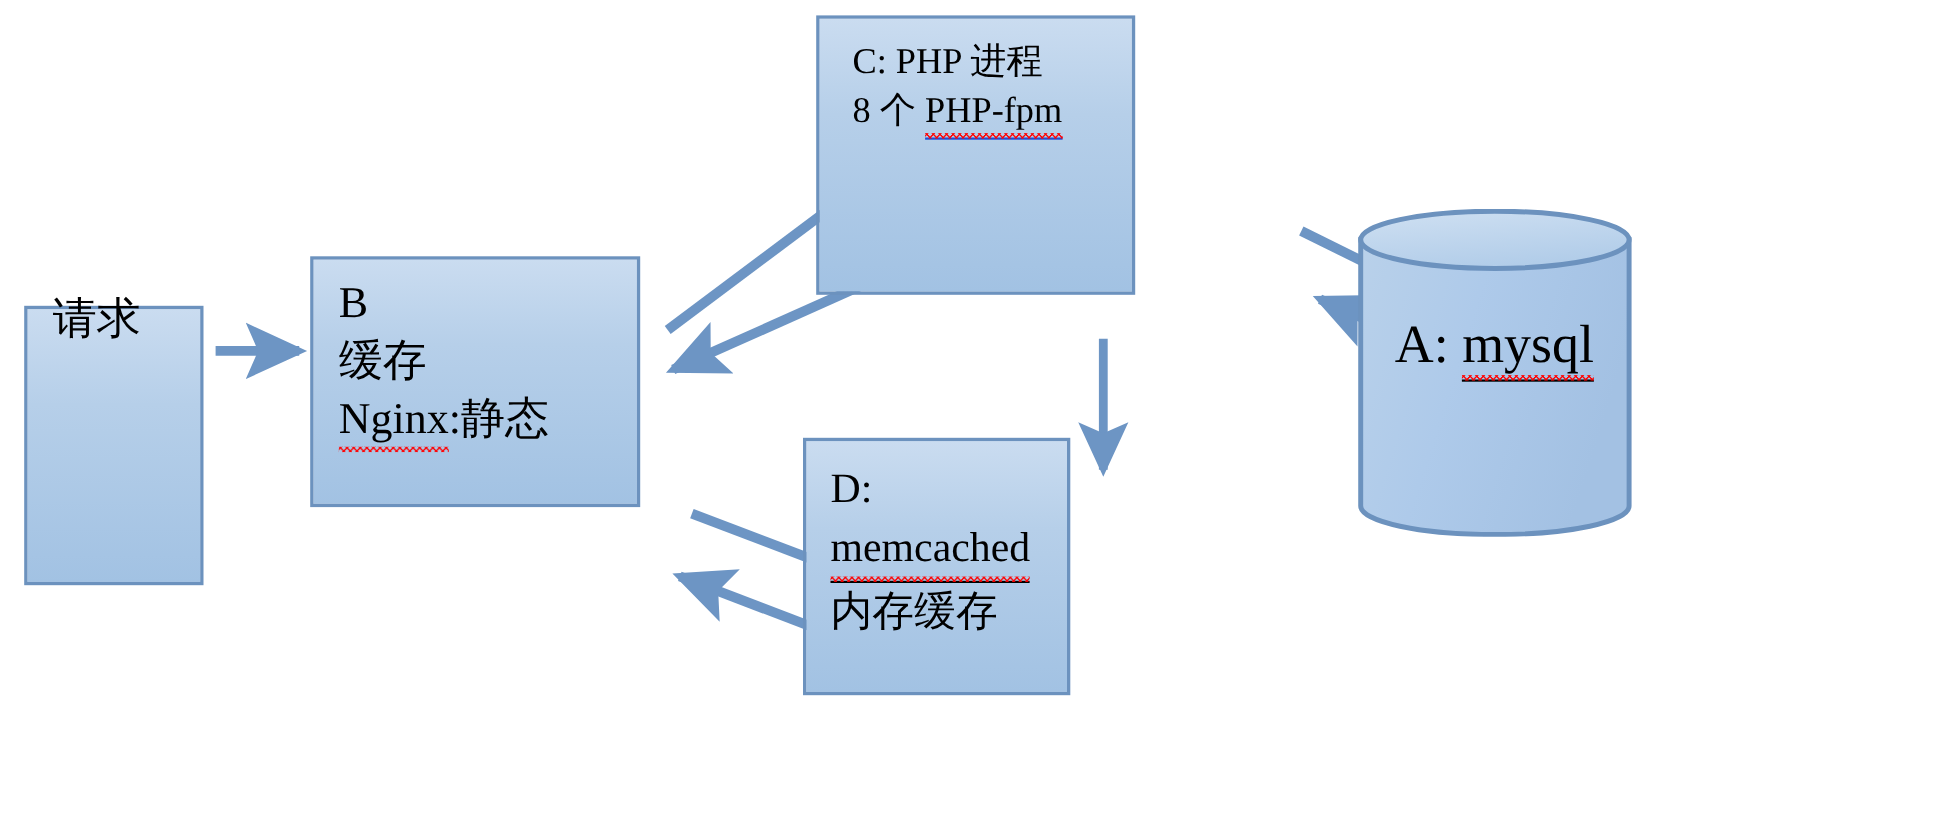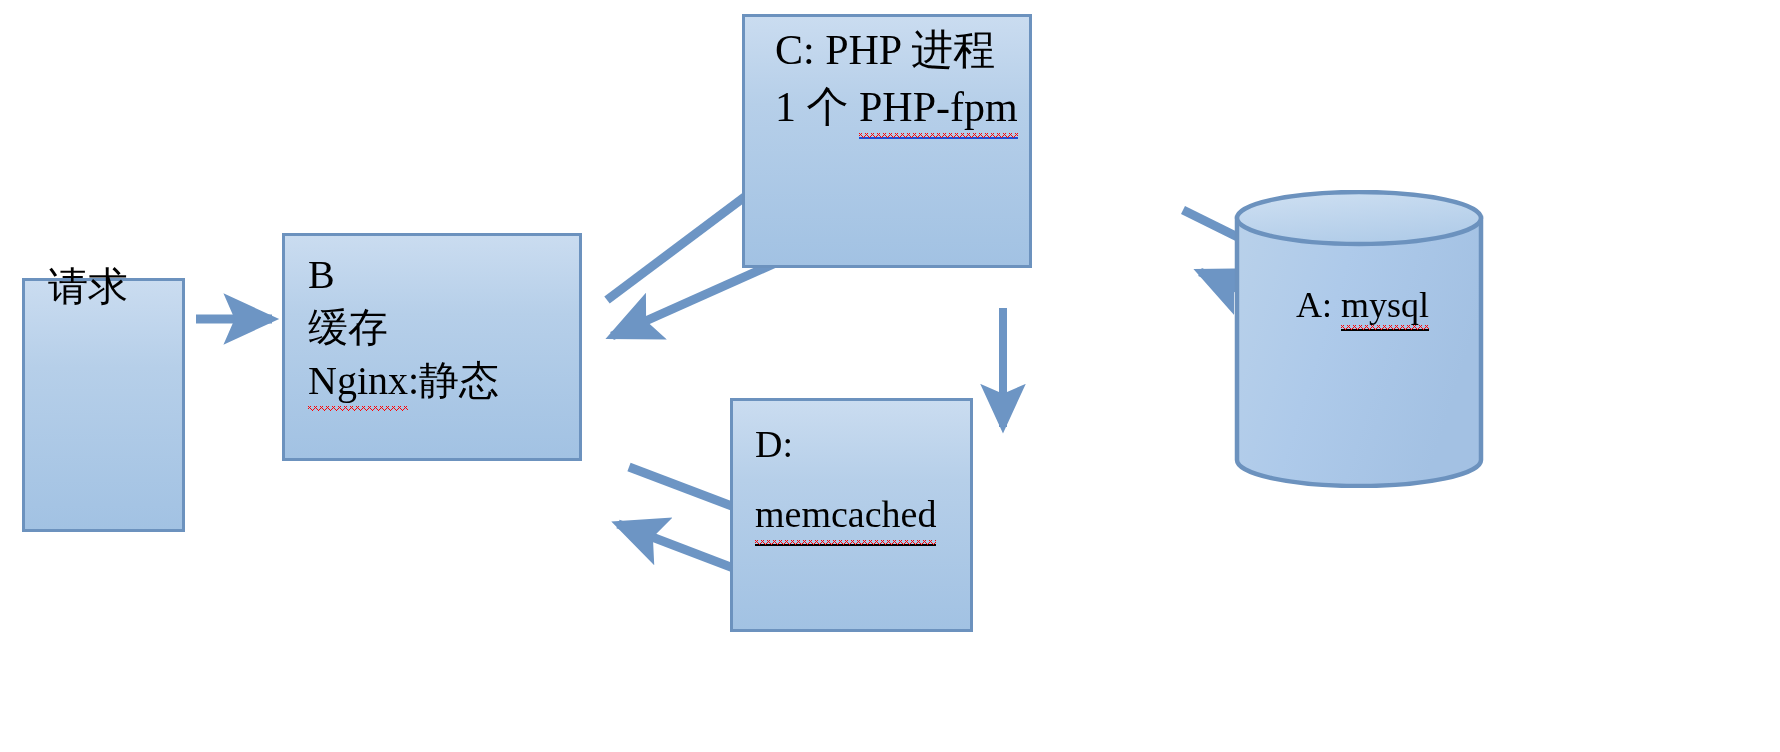--- a/index.html
+++ b/index.html
@@ -104,61 +104,62 @@
     <g>
       <line x1="1183" y1="210" x2="1363" y2="299" stroke="#6d95c4" stroke-width="9" marker-end="url(#ah)"></line>
     </g>
 
     <g>
       <line x1="1372" y1="348" x2="1200" y2="272" stroke="#6d95c4" stroke-width="9" marker-end="url(#ah)"></line>
     </g>
   </svg>
 
   <div class="node" style="left:22px; top:278px; width:163px; height:254px;"></div>
-  <div class="node-text" style="left:48px; top:264px; font-size:40px;font-family:Liberation Mono, monospace;">请求</div>
+  <div class="node-text" style="left:48px; top:264px; font-size:40px;">请求</div>
 
   <div class="node" style="left:282px; top:233px; width:300px; height:228px;"></div>
   <div style="position:absolute; left:308px; top:248px; width:270px; font-size:40px; color:#000; line-height:1.33;">
     <div>B</div>
     <div>缓存</div>
     <div>
       <span class="spell">Nginx</span><span>:静态</span>
     </div>
   </div>
 
   <div class="node" style="left:742px; top:14px; width:290px; height:254px;"></div>
-  <div style="position:absolute; left:775px; top:22px; width:280px; font-size:42px; color:#000; line-height:1.35;">
+  <div style="position:absolute; left:775px; top:34px; width:280px; font-size:33px; color:#000; line-height:1.35;">
     <div>C: PHP 进程</div>
     <div>
-      <span>1 个 </span><span class="spell" style="border-bottom:2px solid #1d4ed8;">PHP-fpm</span>
+      <span>8 个 </span><span class="spell" style="border-bottom:2px solid #1d4ed8;">PHP-fpm</span>
     </div>
   </div>
 
   <div class="node" style="left:730px; top:398px; width:243px; height:234px;"></div>
   <div style="position:absolute; left:755px; top:418px; width:240px; font-size:38px; color:#000; line-height:1.42;">
     <div>D:</div>
     <div>
-      <span class="spell" style="border-bottom:2px solid #000;margin-top:16px;">memcached</span>
+      <span class="spell" style="border-bottom:2px solid #000;">memcached</span>
     </div>
+    <div>内存缓存</div>
   </div>
 
   <div class="cyl-wrap" style="left:1234px; top:190px; width:250px; height:298px;">
     <svg width="250" height="298" viewBox="0 0 250 298">
       <defs>
         <linearGradient id="cylBody" x1="0" y1="0" x2="1" y2="0.35">
           <stop offset="0%" stop-color="#b9d1ea"></stop>
           <stop offset="45%" stop-color="#aecaea"></stop>
           <stop offset="100%" stop-color="#a3c1e3"></stop>
         </linearGradient>
         <linearGradient id="cylTop" x1="0" y1="0" x2="0.4" y2="1">
           <stop offset="0%" stop-color="#cfe0f2"></stop>
           <stop offset="100%" stop-color="#b2cde9"></stop>
         </linearGradient>
       </defs>
       <path d="M3,28 L3,270 A122,26 0 0 0 247,270 L247,28 Z" fill="url(#cylBody)" stroke="#6c92be" stroke-width="4.5"></path>
       <ellipse cx="125" cy="28" rx="122" ry="26" fill="url(#cylTop)" stroke="#6c92be" stroke-width="4.5"></ellipse>
     </svg>
   </div>
-  <div style="position:absolute; left:1268px; top:284px; font-size:36px; color:#000; line-height:1.2;margin-left:28px;">
+  <div style="position:absolute; left:1268px; top:284px; font-size:49px; color:#000; line-height:1.2;">
     <span>A: </span><span class="spell" style="border-bottom:2px solid #000;">mysql</span>
   </div>
 
 </div>
 
 </body></html>

